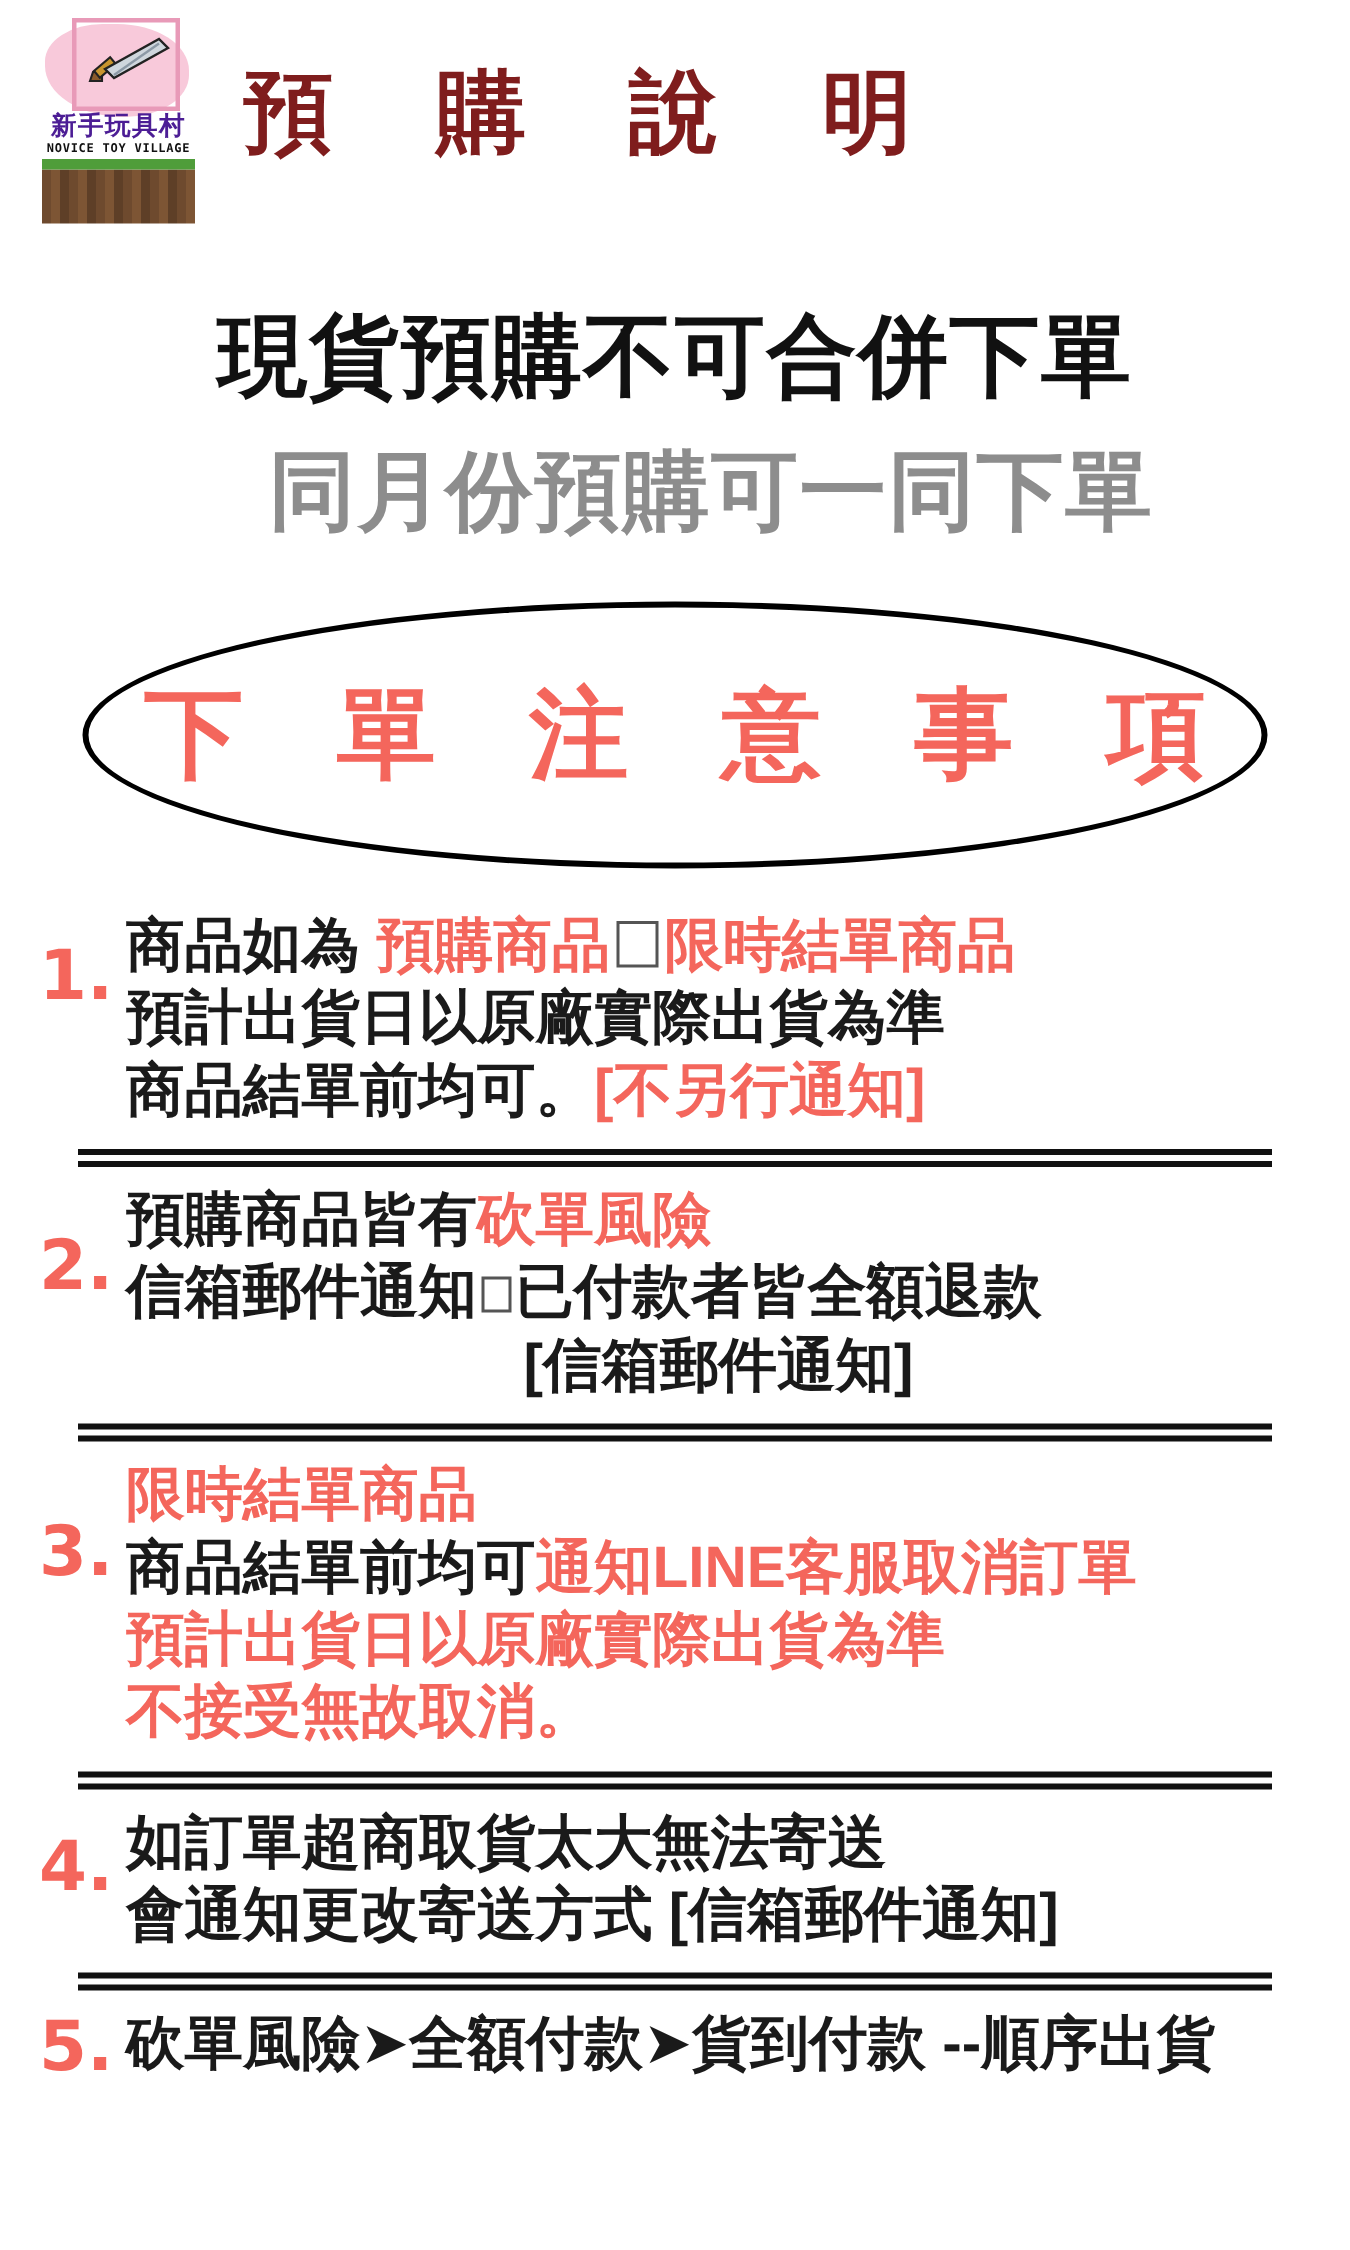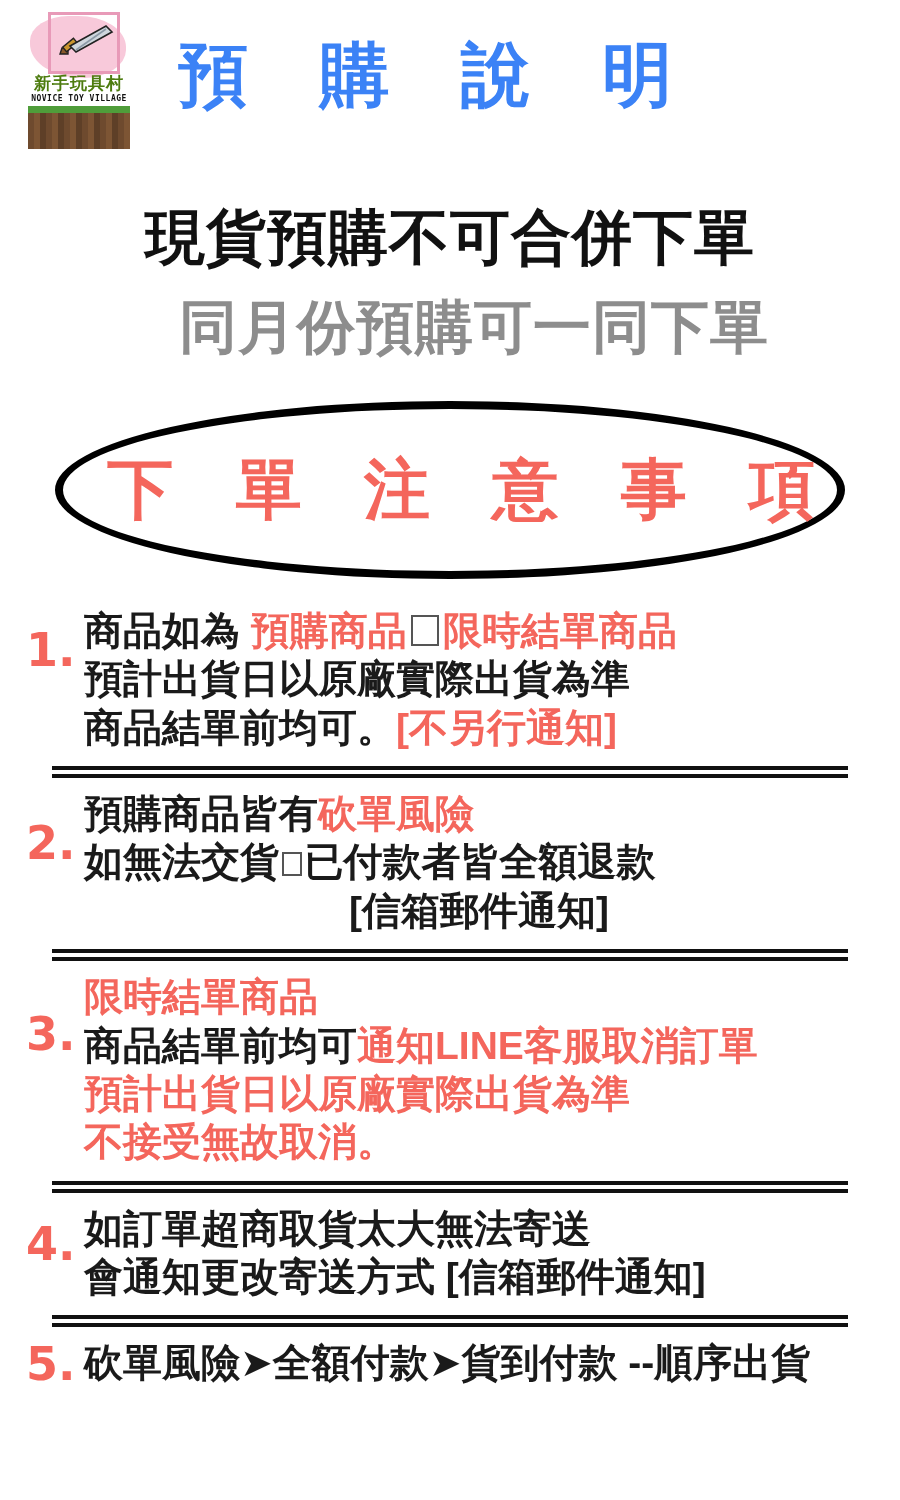--- a/index.html
+++ b/index.html
@@ -57,21 +57,21 @@
   }
   .logo-text {
     position: absolute;
     left: 2px;
     top: 62px;
     width: 114px;
     text-align: center;
     font-size: 17px;
     font-weight: bold;
     letter-spacing: 1px;
-    color: #4d7c0f;
+    color: #4c1d95;
   }
   .logo-sub {
     position: absolute;
     left: 2px;
     top: 84px;
     width: 114px;
     text-align: center;
     font-size: 8px;
     font-weight: bold;
     letter-spacing: 0.5px;
@@ -82,26 +82,26 @@
     position: absolute;
     left: 8px;
     top: 96px;
     width: 102px;
     height: 36px;
     background:
       repeating-linear-gradient(90deg, #6e4a2e 0 6px, #7d5534 6px 12px, #5e3f27 12px 18px);
     border-top: 7px solid #4f9d3a;
   }
   .title {
-    font-size: 70px;
+    font-size: 60px;
     font-weight: bold;
     letter-spacing: 26px;
     line-height: 1;
-    margin-left: 40px;
-    color: #3b82f6;
+    margin-left: 24px;
+    color: #7f1d1d;
     white-space: nowrap;
   }
 
   
   .subhead-1 {
     text-align: center;
     font-size: 60px;
     font-weight: bold;
     color: #111;
     letter-spacing: 1px;
@@ -115,26 +115,26 @@
     letter-spacing: 1px;
     margin-top: 10px;
     padding-left: 48px;
   }
 
   
   .banner-wrap {
     margin: 34px auto 0 auto;
     width: 790px;
     height: 178px;
-    border: 8px solid #000000;
+    border: 4px solid #000000;
     border-radius: 50%/50%;
     box-sizing: border-box;
     display: flex;
     align-items: center;
-    justify-content: flex-end;
+    justify-content: center;
   }
   .banner-text {
     font-size: 66px;
     font-weight: bold;
     color: #f4665c;
     letter-spacing: 22px;
     text-indent: 22px;
     white-space: nowrap;
   }
 
@@ -239,21 +239,21 @@
         <div class="line"><span>商品如為 </span><span class="red">預購商品</span><span class="gray-sq"></span><span class="red">限時結單商品</span></div>
         <div class="line"><span>預計出貨日以原廠實際出貨為準</span></div>
         <div class="line"><span>商品結單前均可。</span><span class="red">[不另行通知]</span></div>
       </div>
     </div>
     <div class="rule"></div>
     <div class="item">
       <div class="num pad-b">2.</div>
       <div class="lines">
         <div class="line"><span>預購商品皆有</span><span class="red">砍單風險</span></div>
-        <div class="line"><span>如無法交貨</span><span class="tiny-sq"></span><span>已付款者皆全額退款</span></div>
+        <div class="line"><span>信箱郵件通知</span><span class="tiny-sq"></span><span>已付款者皆全額退款</span></div>
         <div class="line center"><span>[信箱郵件通知]</span></div>
       </div>
     </div>
     <div class="rule"></div>
     <div class="item">
       <div class="num pad-c">3.</div>
       <div class="lines">
         <div class="line"><span class="red">限時結單商品</span></div>
         <div class="line"><span>商品結單前均可</span><span class="red">通知LINE客服取消訂單</span></div>
         <div class="line"><span class="red">預計出貨日以原廠實際出貨為準</span></div>

